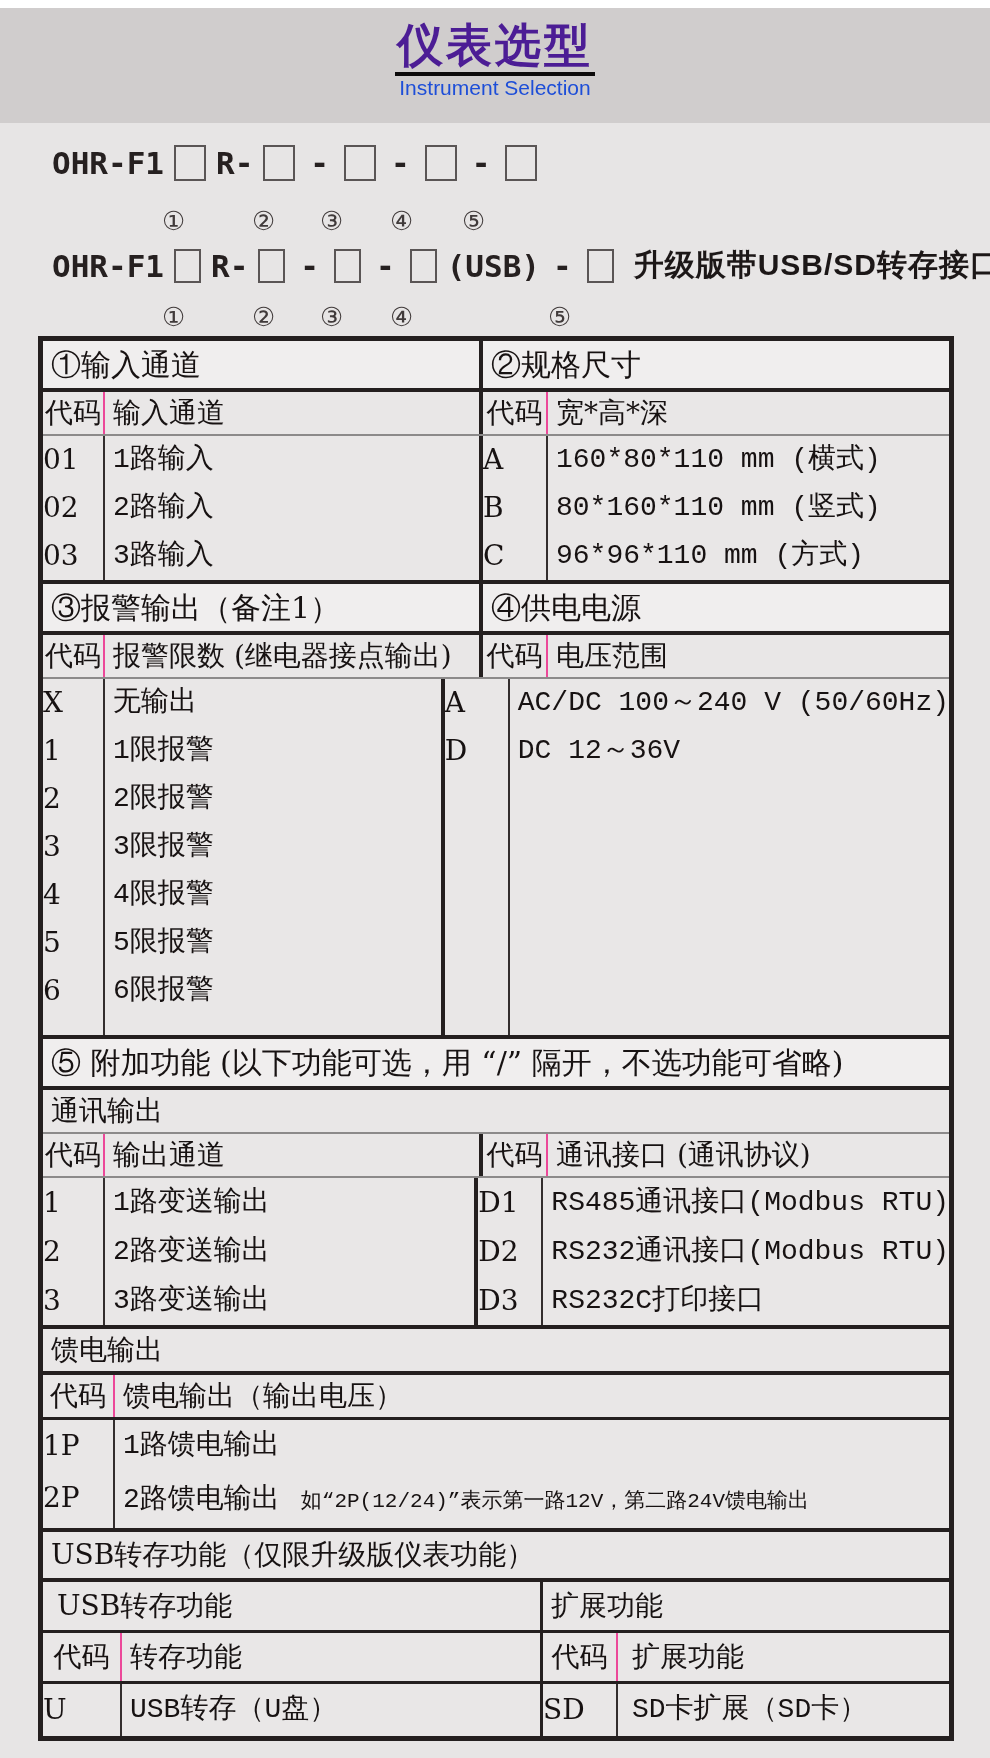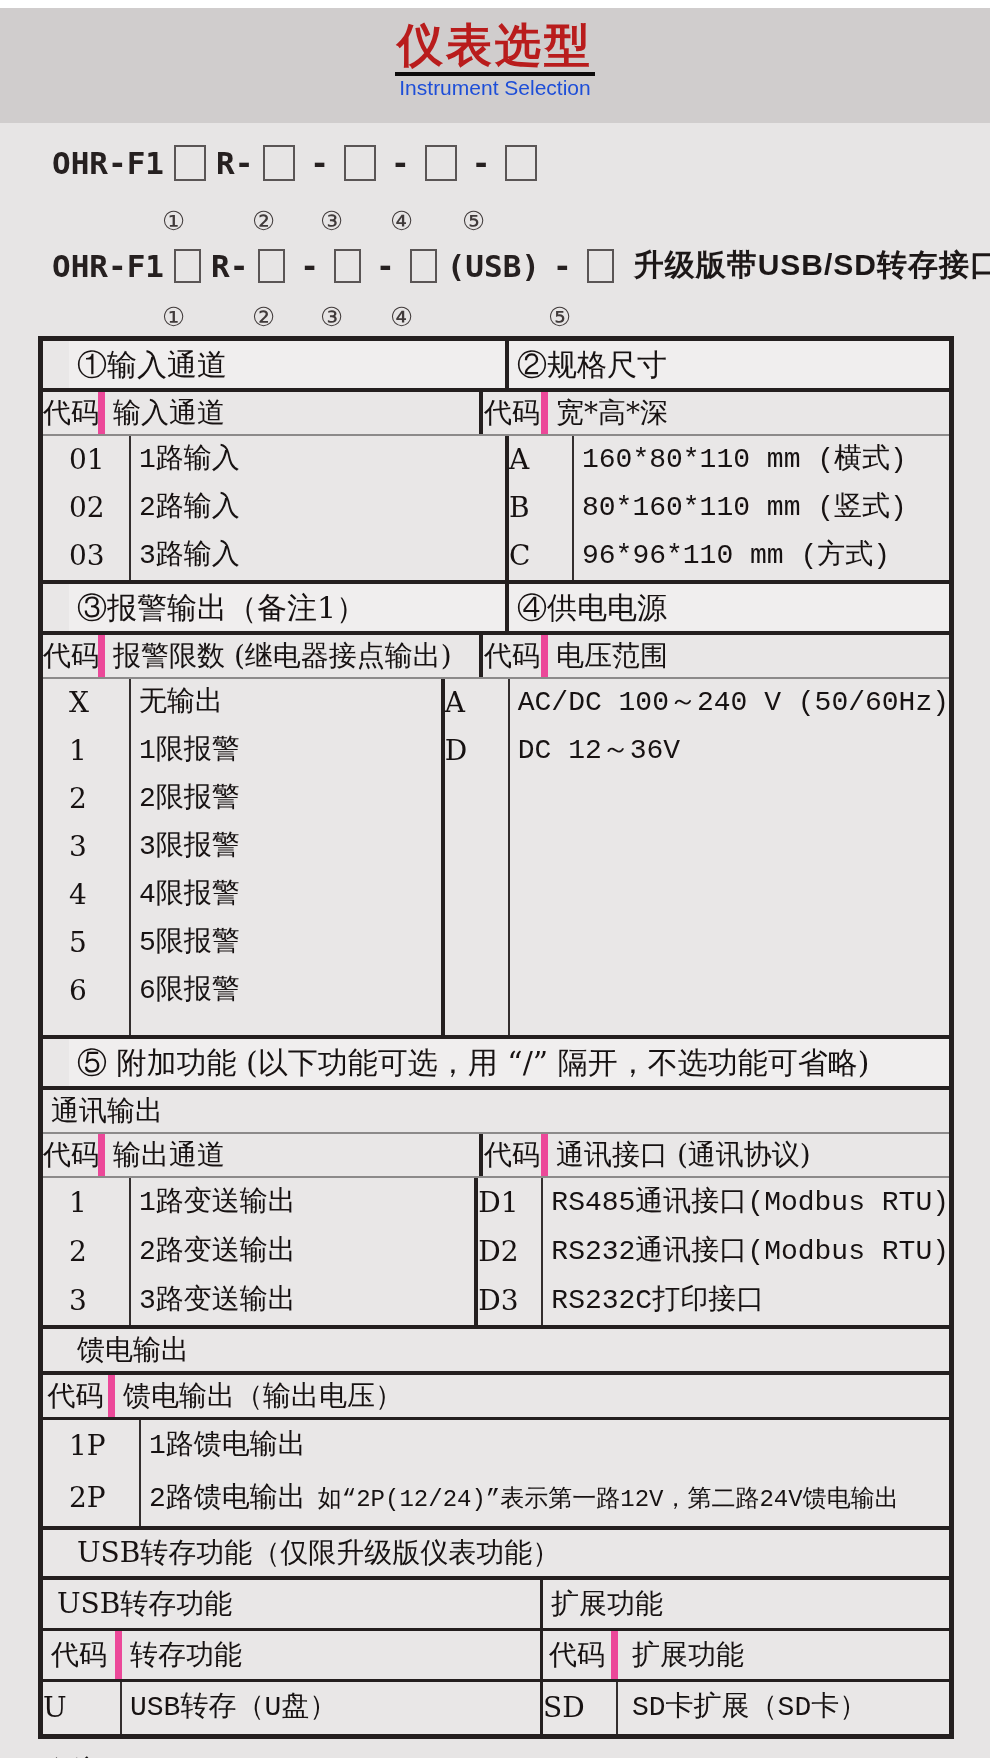--- a/index.html
+++ b/index.html
@@ -19,21 +19,21 @@
     text-align: center;
     padding-top: 12px;
   }
   .title {
     display: inline-block;
     font-family: "Liberation Sans", sans-serif;
     font-weight: bold;
     font-size: 46px;
     line-height: 1.12;
     letter-spacing: 3px;
-    color: #b91c1c;
+    color: #4c1d95;
     border-bottom: 4px solid #0d0b0b;
     padding: 0 2px 0 2px;
   }
   .subtitle {
     font-family: "Liberation Sans", sans-serif;
     font-size: 21px;
     line-height: 23px;
     color: #1d4ed8;
   }
   
@@ -68,48 +68,48 @@
   }
   
   .tbl {
     margin-left: 38px;
     width: 916px;
     border: 5px solid #241f1f;
     background: #e9e7e7;
     font-size: 28px;
   }
   .trow { display: flex; width: 100%; }
-  .bb4 { border-bottom: 4px solid #241f1f; padding-left: 26px; }
+  .bb4 { border-bottom: 4px solid #241f1f; }
   .bb3 { border-bottom: 3px solid #241f1f; }
   .bb1 { border-bottom: 2px solid #8c8a8a; }
   .half-l { width: 440px; border-right: 4px solid #241f1f; }
   .half-r { flex: 1; }
   .half-lu { width: 500px; border-right: 3px solid #241f1f; }
   .sec {
     background: #f0eeee;
     font-size: 30px;
     line-height: 47px;
     padding-left: 8px;
     white-space: nowrap;
   }
   .sub { display: flex; line-height: 42px; white-space: nowrap; }
-  .cc { text-align: center; border-right: 7px solid #ec4899; flex: none; }
+  .cc { text-align: center; border-right: 2px solid #ec4899; flex: none; }
   .w60 { width: 62px; } .w63 { width: 65px; } .w67 { width: 72px; }
   .w77 { width: 79px; } .w73 { width: 75px; }
   .dd { padding-left: 8px; flex: 1; overflow: hidden; }
   .dataflex { display: flex; }
   .cstack, .dstack { display: flex; flex-direction: column; }
   .cstack { text-align: left; border-right: 2px solid #332e2e; flex: none; }
   .dstack { padding-left: 8px; flex: 1; font-family: Liberation Mono, monospace; }
   .ln { line-height: 48px; white-space: nowrap; }
   .ln49 { line-height: 49px; }
   .ln50 { line-height: 52px; }
   .ln54 { line-height: 52px; }
   .alarm-area { min-height: 360px; }
-  .note-sm { font-size: 24px; margin-left: 12px; }
+  .note-sm { font-size: 21px; margin-left: 21px; }
   .footer-note {
     margin: 14px 0 0 48px;
     font-family: "Liberation Sans", sans-serif;
     font-weight: bold; font-size: 25px; color: #0f0d0d;
   }
 </style>
 </head>
 <body>
 
 <div>

